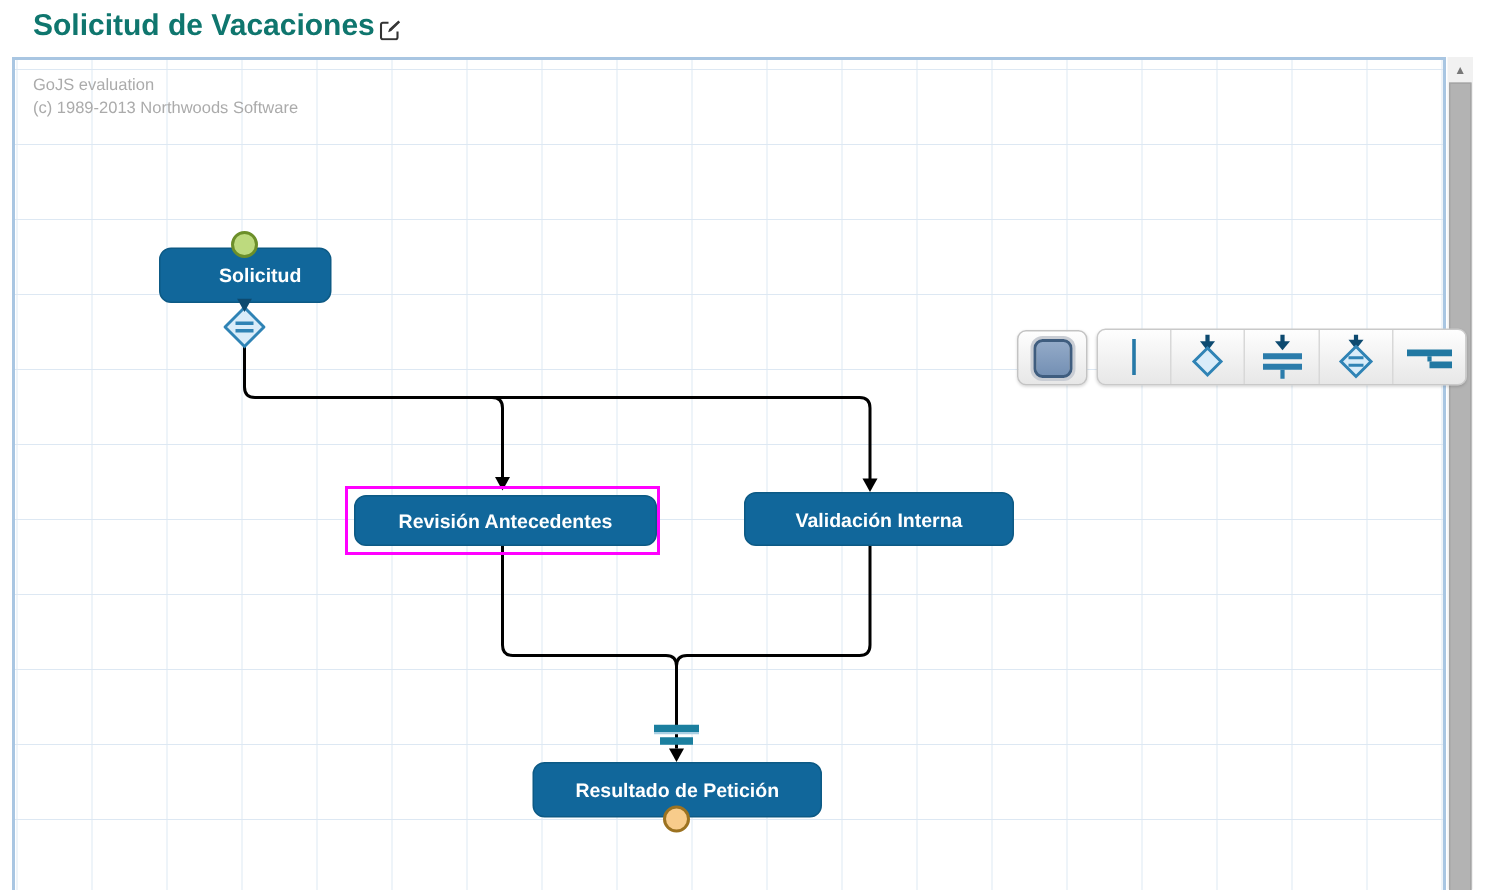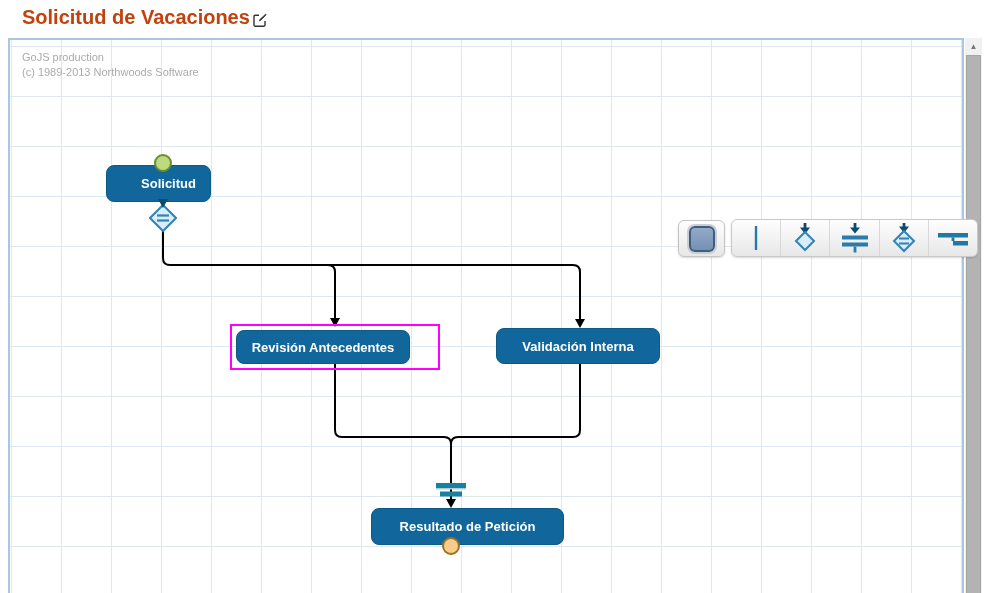--- a/index.html
+++ b/index.html
@@ -1,43 +1,43 @@
 <!DOCTYPE html>
 <html><head>
 <meta charset="utf-8">
 <style>
   * { margin:0; padding:0; box-sizing:border-box; }
   html,body { width:999px; height:593px; overflow:hidden; background:#fff;
               font-family:"Liberation Sans", sans-serif; }
 
   
   .page-title { position:absolute; left:22px; top:6px; font-size:20px; font-weight:700;
-                color:#c2410c; }
+                color:#0f766e; }
   .edit-icon { position:absolute; left:253px; top:13px; width:14px; height:14px; cursor:pointer; }
 
   
   .canvas { position:absolute; left:8px; top:38px; width:956px; height:562px;
             border:2px solid #a9c6e2; background-color:#fff;
             background-image:
               linear-gradient(to right, #dde8f3 1px, transparent 1px),
               linear-gradient(to bottom, #dde8f3 1px, transparent 1px);
             background-size:50px 50px; background-position:1px 6px; }
   .watermark { position:absolute; left:12px; top:10px; font-size:11px; line-height:15px;
                color:#ababab; white-space:nowrap; }
   .links-svg { position:absolute; left:0; top:0; width:952px; height:558px; }
 
   
   .flow-node { position:absolute; background:#11679B; border:1px solid #0d5a85;
                border-radius:8px; color:#fff; font-size:13px; font-weight:700;
                display:flex; align-items:center; justify-content:center;
                text-align:center; cursor:move; }
-  .n-solicitud { left:96px;  top:125px; width:105px; height:37px;padding-left:20px; }
-  .n-revision  { left:226px; top:290px; width:174px; height:34px; }
-  .n-validacion{ left:486px; top:288px; width:164px; height:36px; }
-  .n-resultado { left:361px; top:468px; width:193px; height:37px; }
+  .n-solicitud { left:96px;  top:125px; width:115px; height:37px;padding-left:20px; }
+  .n-revision  { left:226px; top:290px; width:202px; height:34px; }
+  .n-validacion{ left:486px; top:288px; width:180px; height:36px; }
+  .n-resultado { left:345px; top:468px; width:193px; height:37px; }
   .selection-outline { position:absolute; left:220px; top:284px; width:210px; height:46px;
                        border:2px solid #FF00FF; }
 
   .event-circle { position:absolute; width:18px; height:18px; border-radius:50%; }
   .start-circle { left:144px; top:114px; background:#bdda7e; border:2px solid #6c8f2a; }
   .end-circle   { left:432px; top:497px; background:#f8cc8b; border:2px solid #9c7220; }
 
   .gateway-svg { position:absolute; left:139px; top:159px; }
   .join-bars { position:absolute; left:426px; top:443px; }
 
@@ -73,21 +73,21 @@
 
 <div class="page-title">Solicitud de Vacaciones</div>
 <svg class="edit-icon" viewBox="0 0 14 14">
   <path d="M12 8 v4 a1.2 1.2 0 0 1 -1.2 1.2 H2.2 A1.2 1.2 0 0 1 1 12 V3.4 A1.2 1.2 0 0 1 2.2 2.2 H6" fill="none" stroke="#333" stroke-width="1.4"></path>
   <path d="M12.6 1.2 L13.2 1.8 L7.6 7.4 L6.4 7.8 L6.8 6.6 Z" fill="#333" stroke="#333" stroke-width="0.8"></path>
 </svg>
 
 <div class="canvas">
 
   <div class="watermark">
-    <div>GoJS production</div>
+    <div>GoJS evaluation</div>
     <div>(c) 1989-2013 Northwoods Software</div>
   </div>
 
   <svg class="links-svg" viewBox="0 0 952 558">
     <g stroke="#000" stroke-width="2" fill="none">
       <path d="M153,161 V218 Q153,225 160,225 H563 Q570,225 570,232 V280"></path>
       <path d="M318,225 Q325,225 325,232 V278"></path>
       <path d="M325,324 V390 Q325,397 332,397 H434 Q441,397 441,404 V459"></path>
       <path d="M570,324 V390 Q570,397 563,397 H448 Q441,397 441,404 V420"></path>
     </g>

